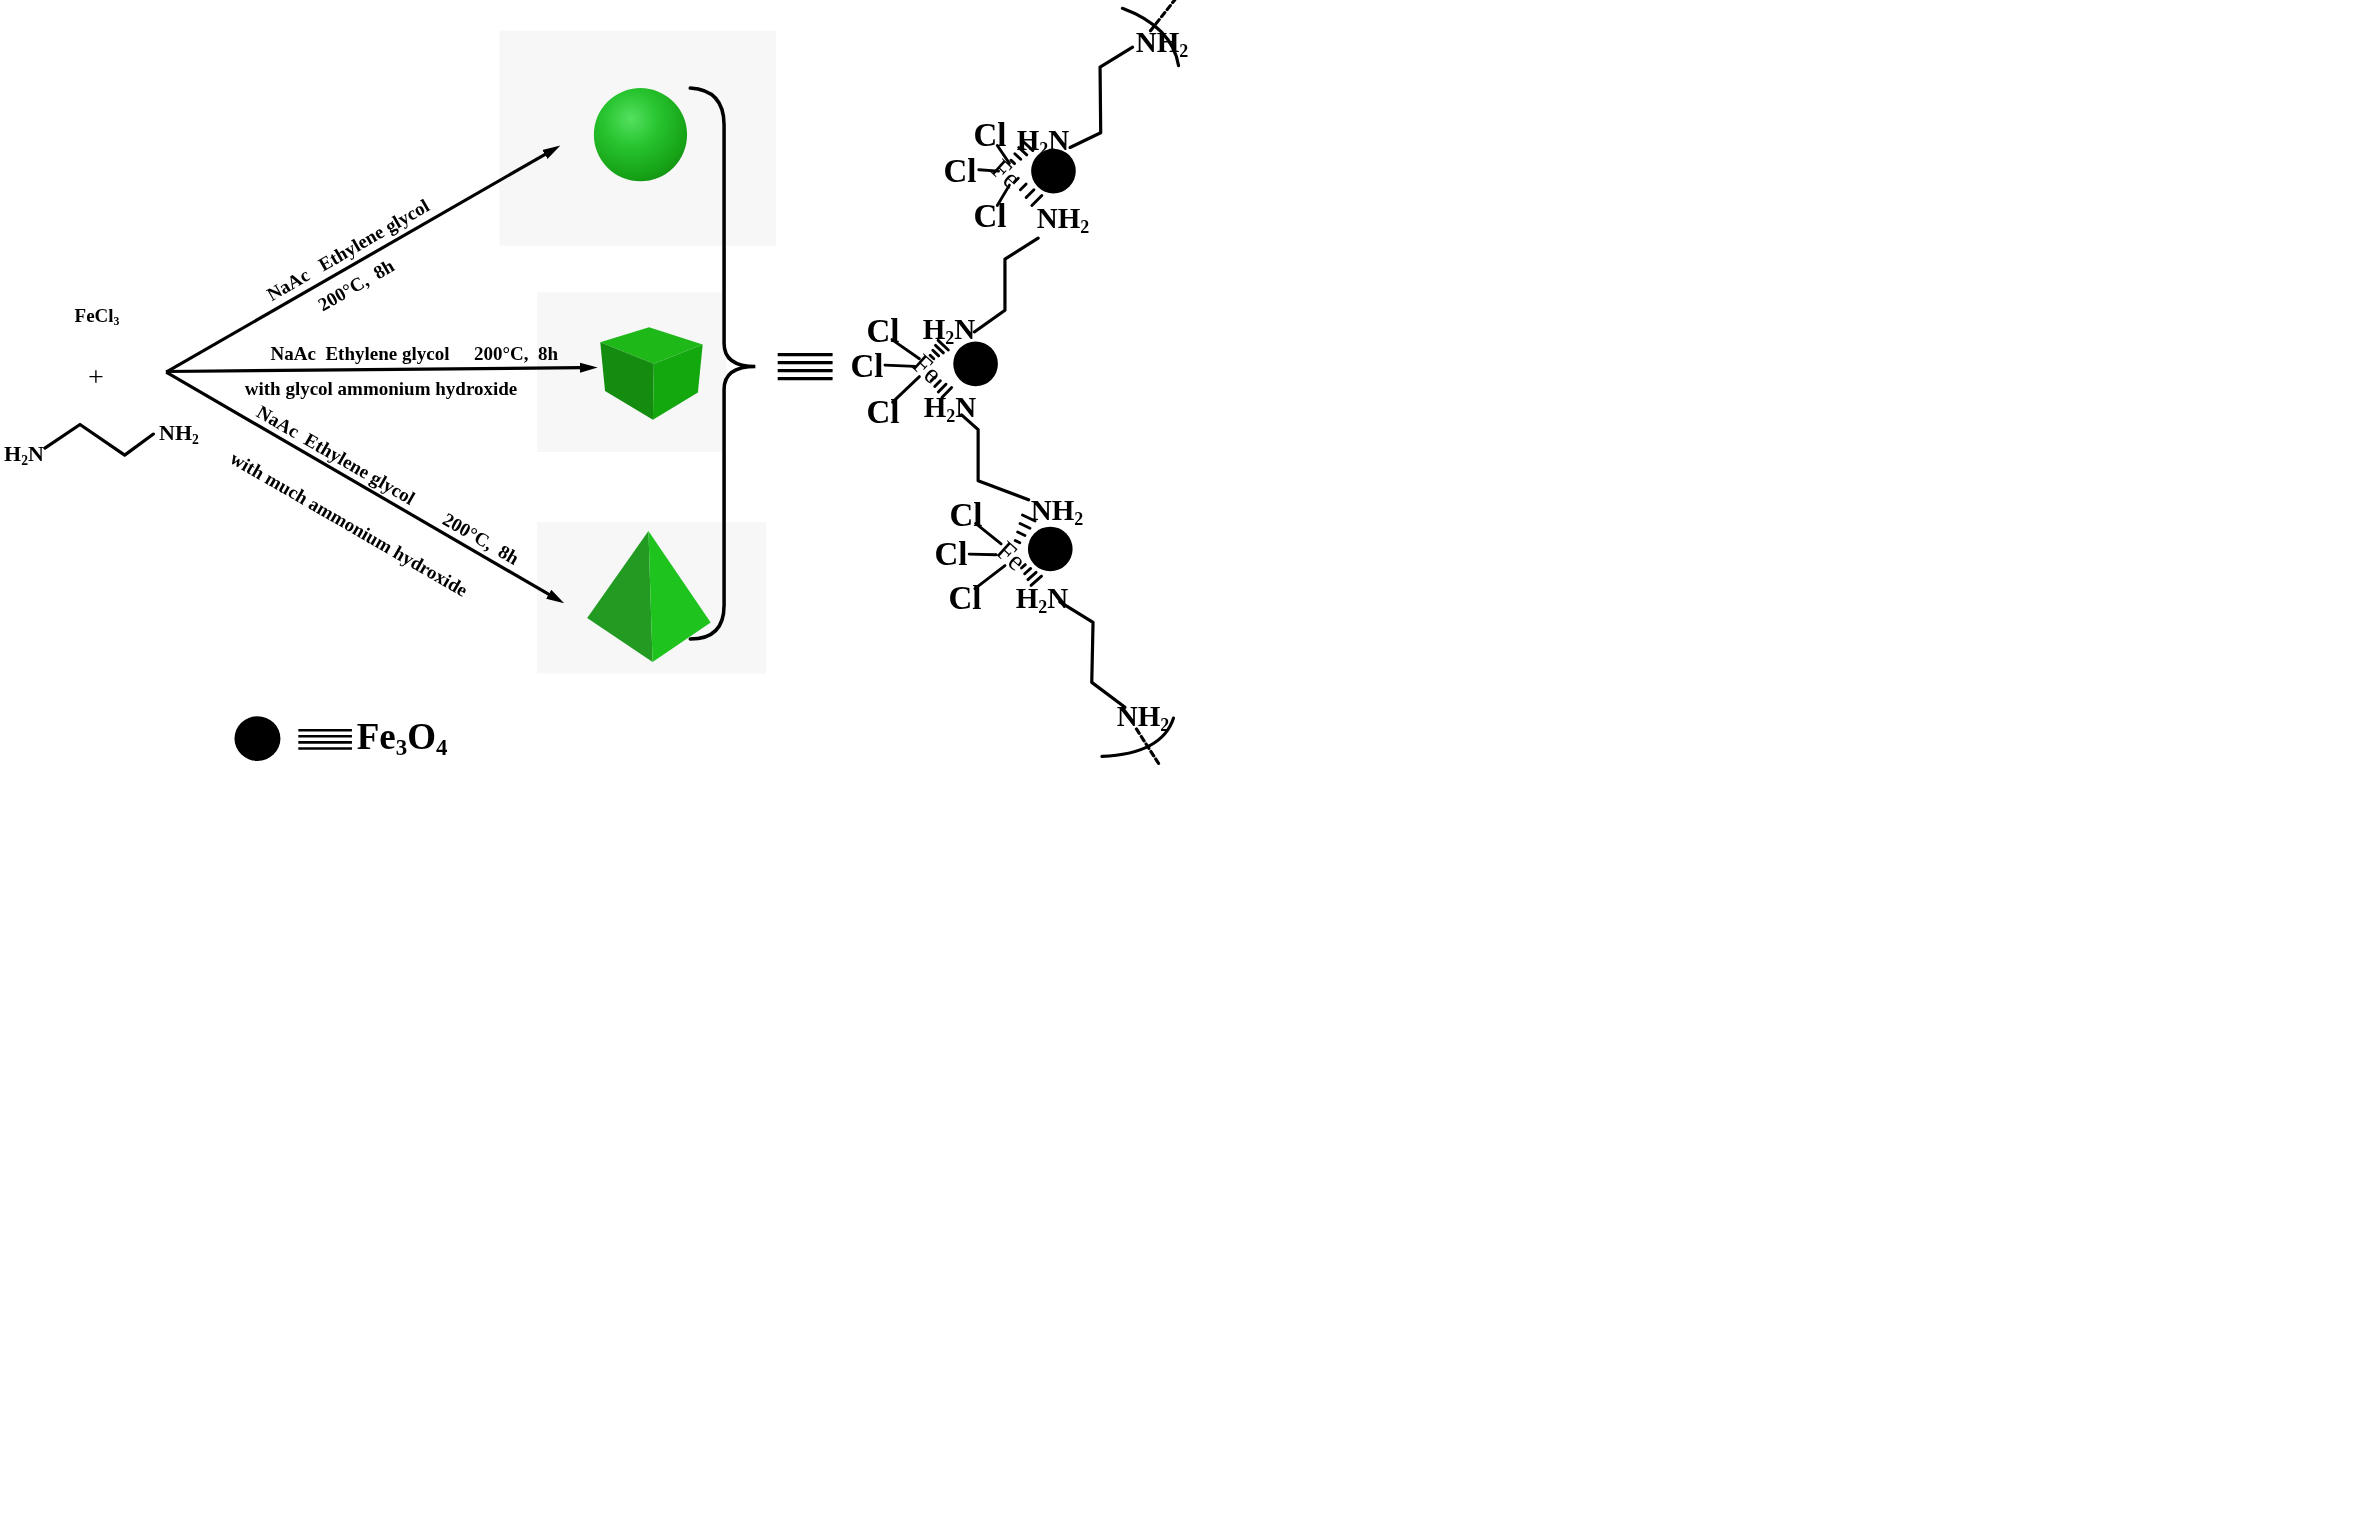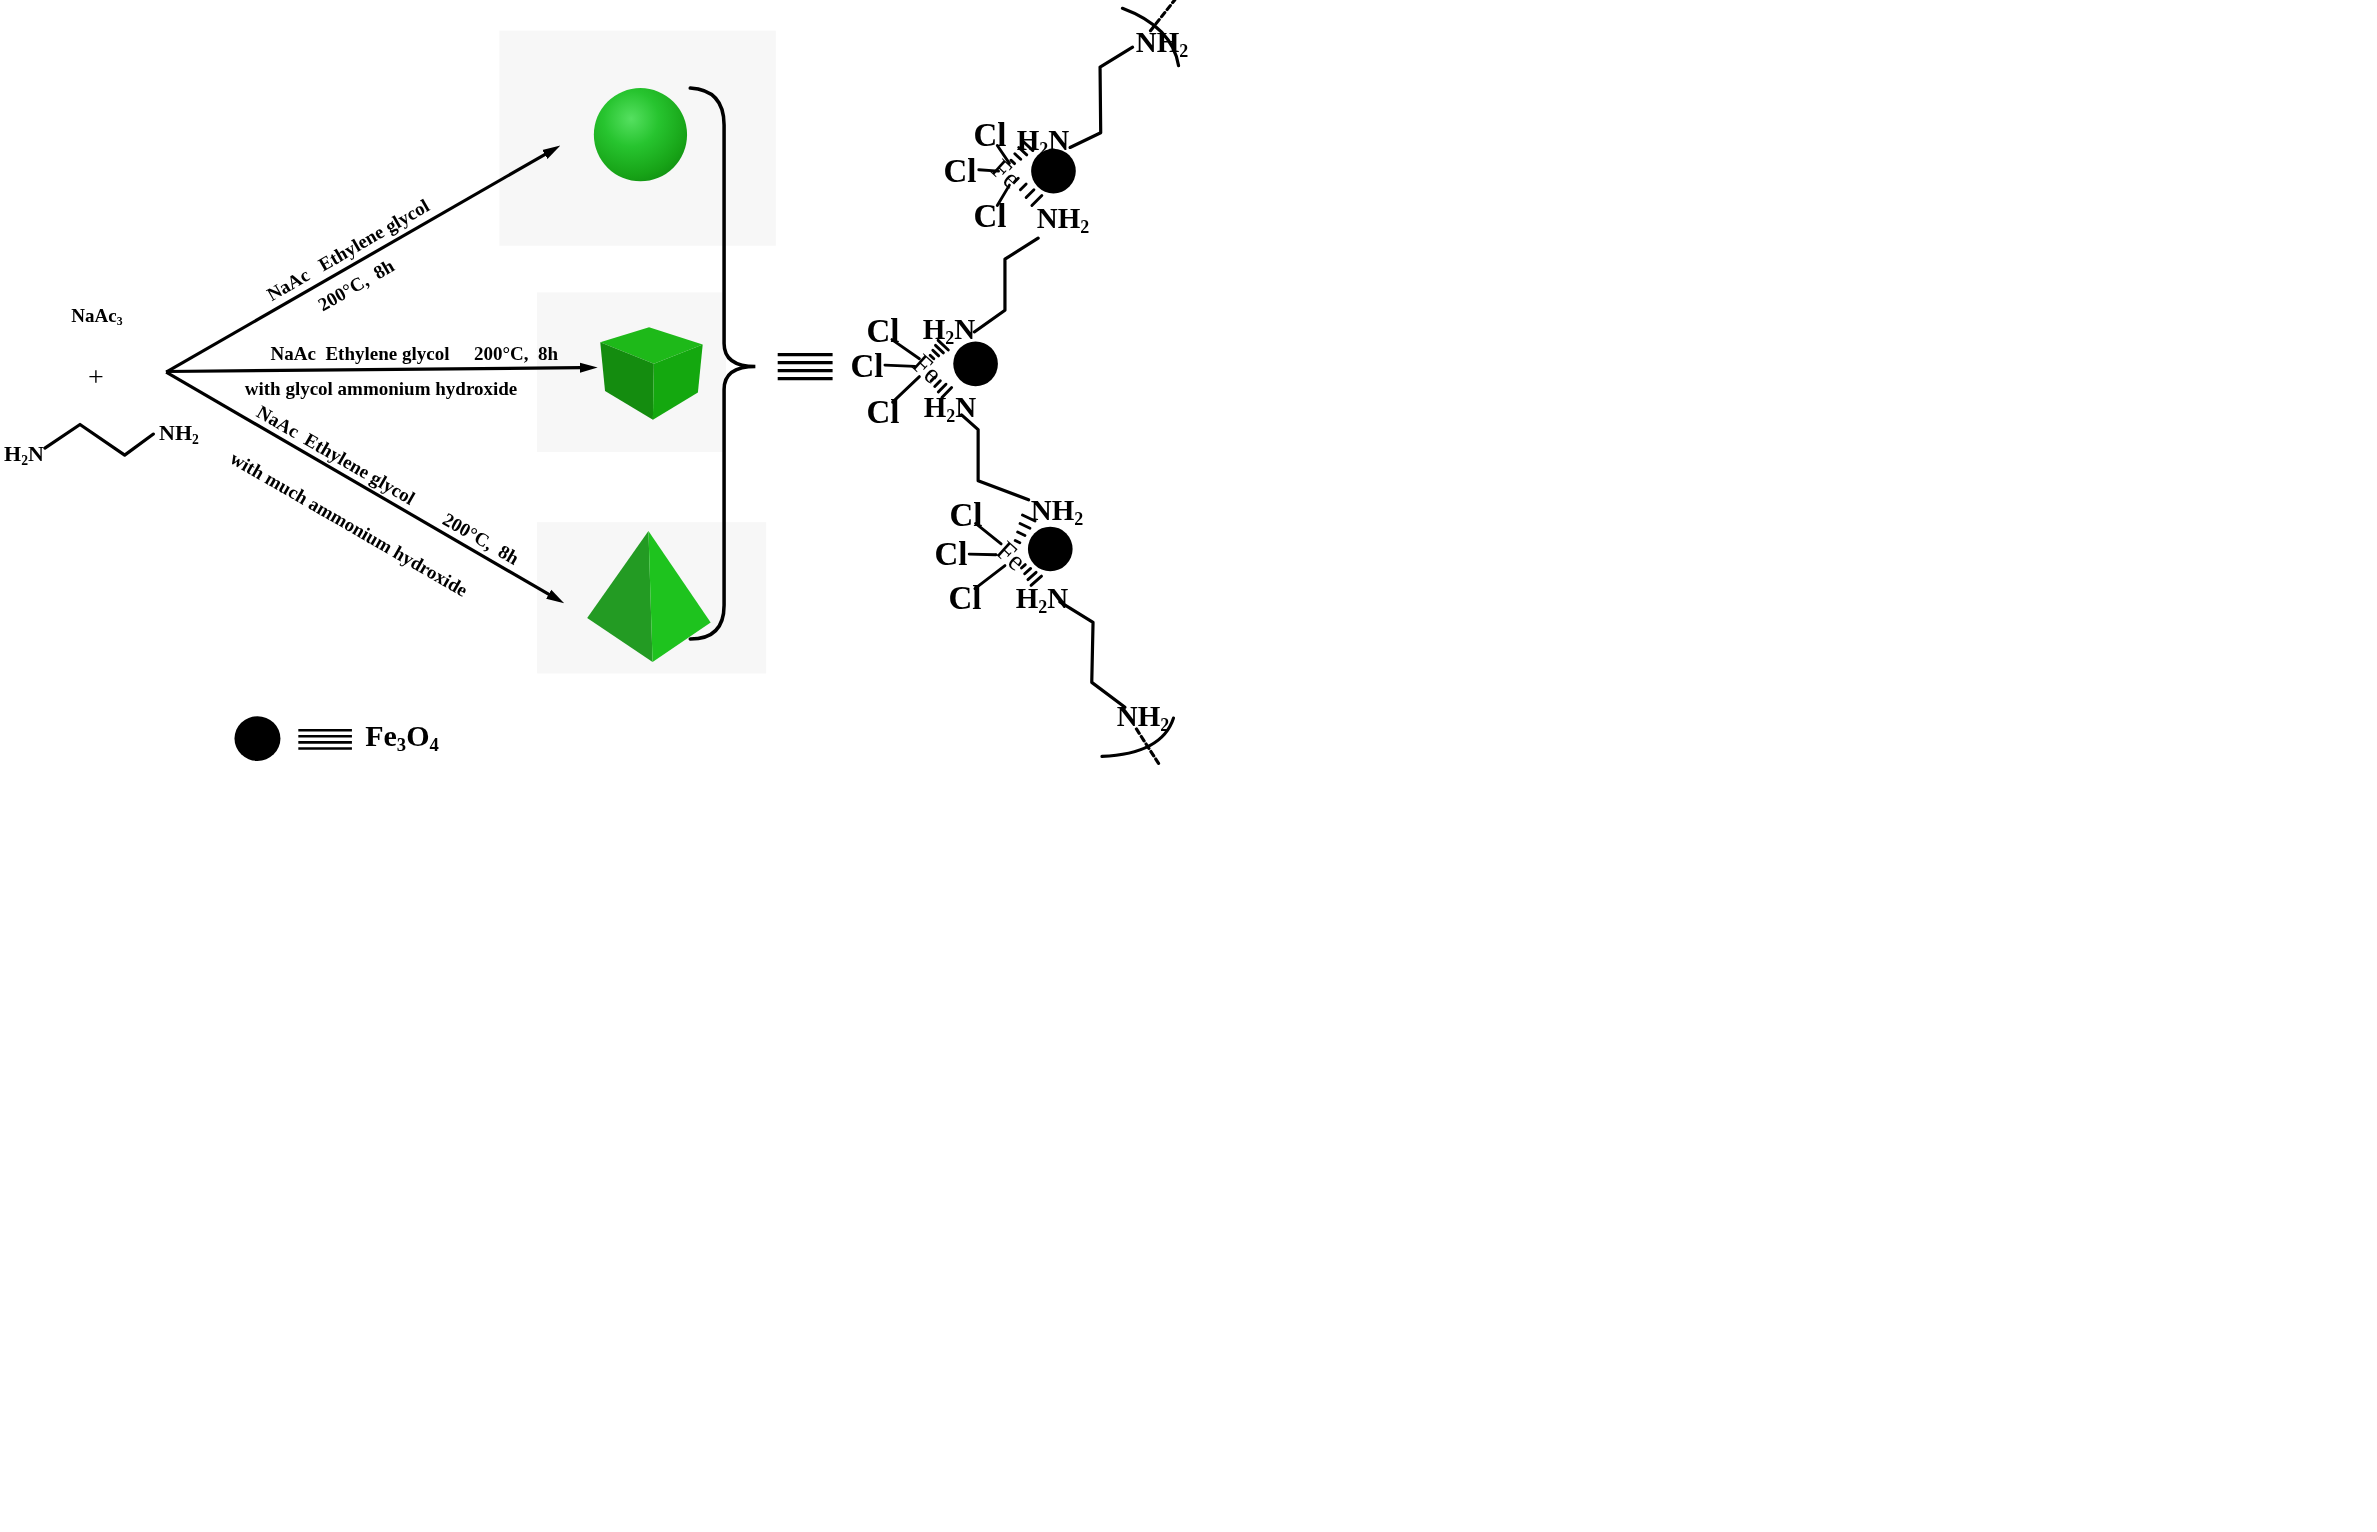--- a/index.html
+++ b/index.html
@@ -18,21 +18,21 @@
     color:#000;
     font-weight:bold;
     line-height:1;
     z-index:2;
   }
   .f30{font-size:19px;}
   .f33{font-size:22px;}
   .f44n{font-size:28px;font-weight:normal;}
   .f45{font-size:29px;}
   .f50{font-size:33px;}
-  .f46{font-size:30px;}
+  .f46{font-size:37px;}
   .rotm30{transform:translate(-50%,-50%) rotate(-30deg);}
   .rotp30{transform:translate(-50%,-50%) rotate(30deg);}
   .fe{
     font-size:28px;font-weight:normal;
     transform:translate(-50%,-50%) rotate(42deg);
   }
   .sub{font-size:62%;position:relative;top:0.28em;}
   .gap{display:inline-block;width:36px;}
 </style>
 </head>
@@ -161,21 +161,21 @@
     <ellipse cx="403" cy="1157" rx="36" ry="35" fill="#000"></ellipse>
     <g stroke="#000" stroke-width="4">
       <line x1="467" y1="1144" x2="551" y2="1144"></line>
       <line x1="467" y1="1153.5" x2="551" y2="1153.5"></line>
       <line x1="467" y1="1163" x2="551" y2="1163"></line>
       <line x1="467" y1="1172.5" x2="551" y2="1172.5"></line>
     </g>
   </g>
 </svg>
 
-<div class="lbl f30" style="left:97px;top:315px"><span>NaAc</span><span class="sub">3</span></div>
+<div class="lbl f30" style="left:97px;top:315px"><span>FeCl</span><span class="sub">3</span></div>
 
 <div class="lbl f44n" style="left:96px;top:377px">+</div>
 
 <div class="lbl f33" style="left:24px;top:454px"><span>H</span><span class="sub">2</span><span>N</span></div>
 
 <div class="lbl f33" style="left:179px;top:433px"><span>NH</span><span class="sub">2</span><span></span></div>
 
 <div class="lbl f30 rotm30" style="left:348px;top:250px">NaAc   Ethylene glycol</div>
 <div class="lbl f30 rotm30" style="left:356px;top:285px">200°C,  8h</div>
 

